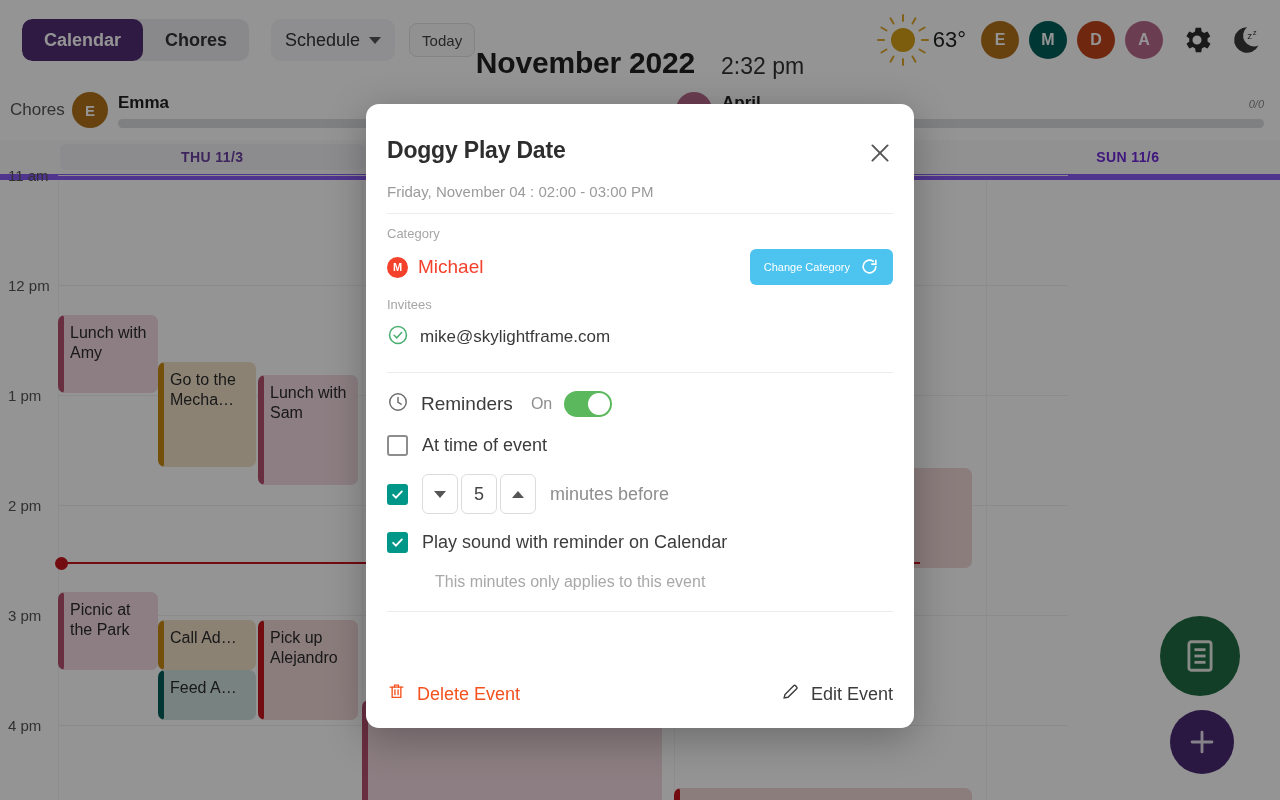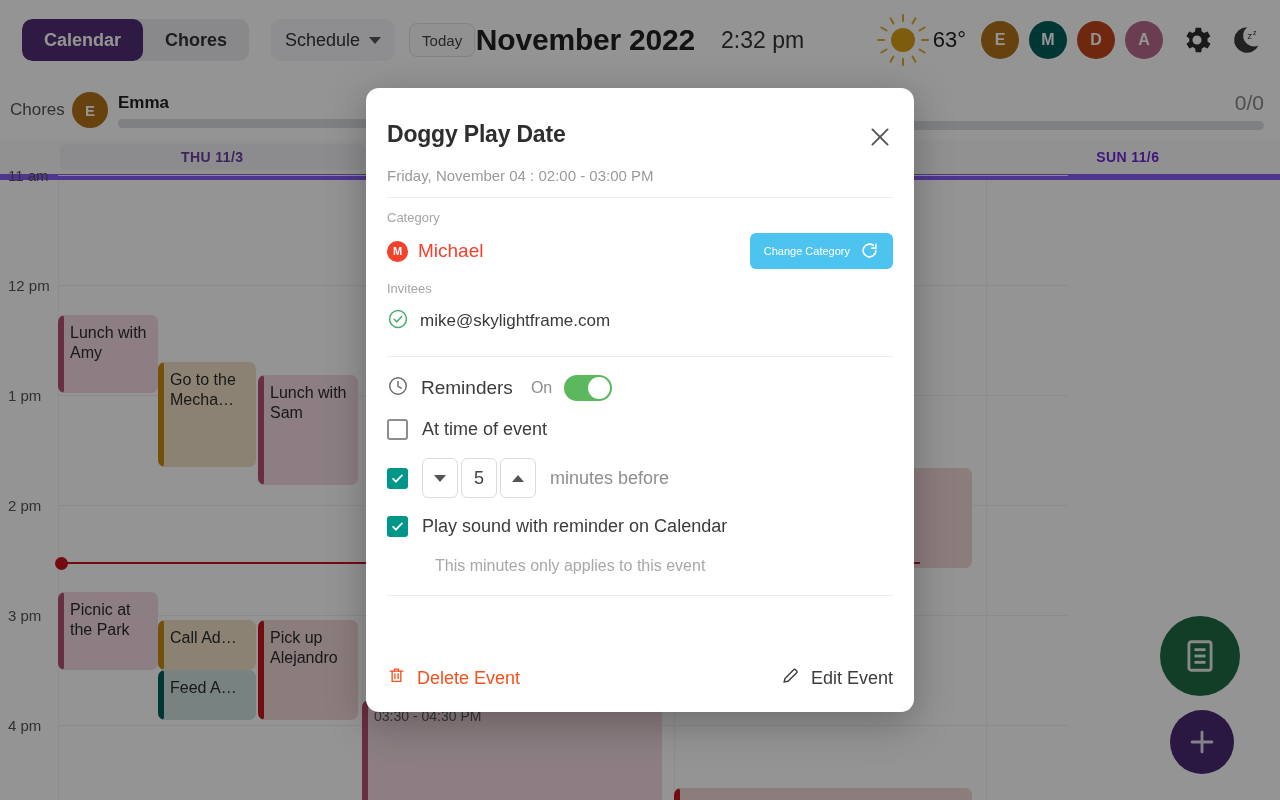--- a/index.html
+++ b/index.html
@@ -48,21 +48,21 @@
   }
   .today-btn {
     margin-left: 14px; height: 34px; padding: 0 12px;
     display: flex; align-items: center;
     border: 1px solid #e2e0e6; border-radius: 8px;
     background: #fbfafc; font-size: 15px; color: #444;
   }
 
   .datewrap {
     position: absolute; left: 0; right: 0; top: 0; height: 80px;
-    display: flex; align-items: center; justify-content: center;
+    display: flex; align-items: flex-end; justify-content: center;
     gap: 26px; pointer-events: none;
   }
   .date-main { font-size: 30px; font-weight: 700; color: #222; letter-spacing: -0.2px; }
   .date-time { font-size: 23px; font-weight: 400; color: #333; }
 
   .rightcluster {
     position: absolute; right: 18px; top: 0; height: 80px;
     display: flex; align-items: center; gap: 0px;
   }
   .sun { position: relative; width: 56px; height: 56px; }
@@ -91,21 +91,21 @@
   .chores-label { font-size: 17px; color: #555; margin-left: 10px; width: 62px; }
   .chore-user { display: flex; align-items: flex-start; flex: 1; padding-right: 16px; }
   .chore-av {
     width: 36px; height: 36px; border-radius: 50%; flex: 0 0 36px;
     display: flex; align-items: center; justify-content: center;
     color: #fff; font-size: 15px; font-weight: 600; margin-right: 10px;
   }
   .chore-meta { flex: 1; padding-top: 1px; }
   .chore-top { display: flex; justify-content: space-between; align-items: baseline; }
   .chore-name { font-size: 17px; color: #222; font-weight: 600; }
-  .chore-count { font-size: 21px; color: #888; }
+  .chore-count { font-size: 11px; color: #888; font-style: italic; }
   .chore-bar { height: 9px; border-radius: 5px; background: #d9dce1; margin-top: 6px; }
 
   
   .dayhdr {
     position: absolute; left: 0; top: 140px; width: 1280px; height: 40px;
     background: #fafafa; border-bottom: 6px solid #8b5cf6;
     display: flex;
   }
   .gutter { width: 58px; flex: 0 0 58px; }
   .daycol-h {
@@ -146,21 +146,21 @@
   .fab-add   { width: 64px; height: 64px; right: 46px; bottom: 26px;  background: #4a2a73; }
 
   
   #scrim {
     position: absolute; inset: 0; background: rgba(0,0,0,0.42);
   }
 
   
   #modal {
     position: absolute;
-    left: 366px; top: 88px; width: 548px; height: 624px;
+    left: 366px; top: 104px; width: 548px; height: 624px;
     background: #ffffff; border-radius: 13px;
     box-shadow: 0 10px 40px rgba(0,0,0,0.28);
     padding: 0 21px;
   }
   .m-title-row { display: flex; align-items: flex-start; justify-content: space-between; padding-top: 33px; }
   .m-title { font-size: 23px; font-weight: 700; color: #2e2e2e; letter-spacing: -0.2px; }
   .m-close { width: 26px; height: 26px; margin-top: 3px; cursor: pointer; }
   .m-sub { font-size: 15px; color: #9b9b9b; margin-top: 17px; }
   .m-rule { height: 1px; background: #ececec; margin-top: 13px; }
 

